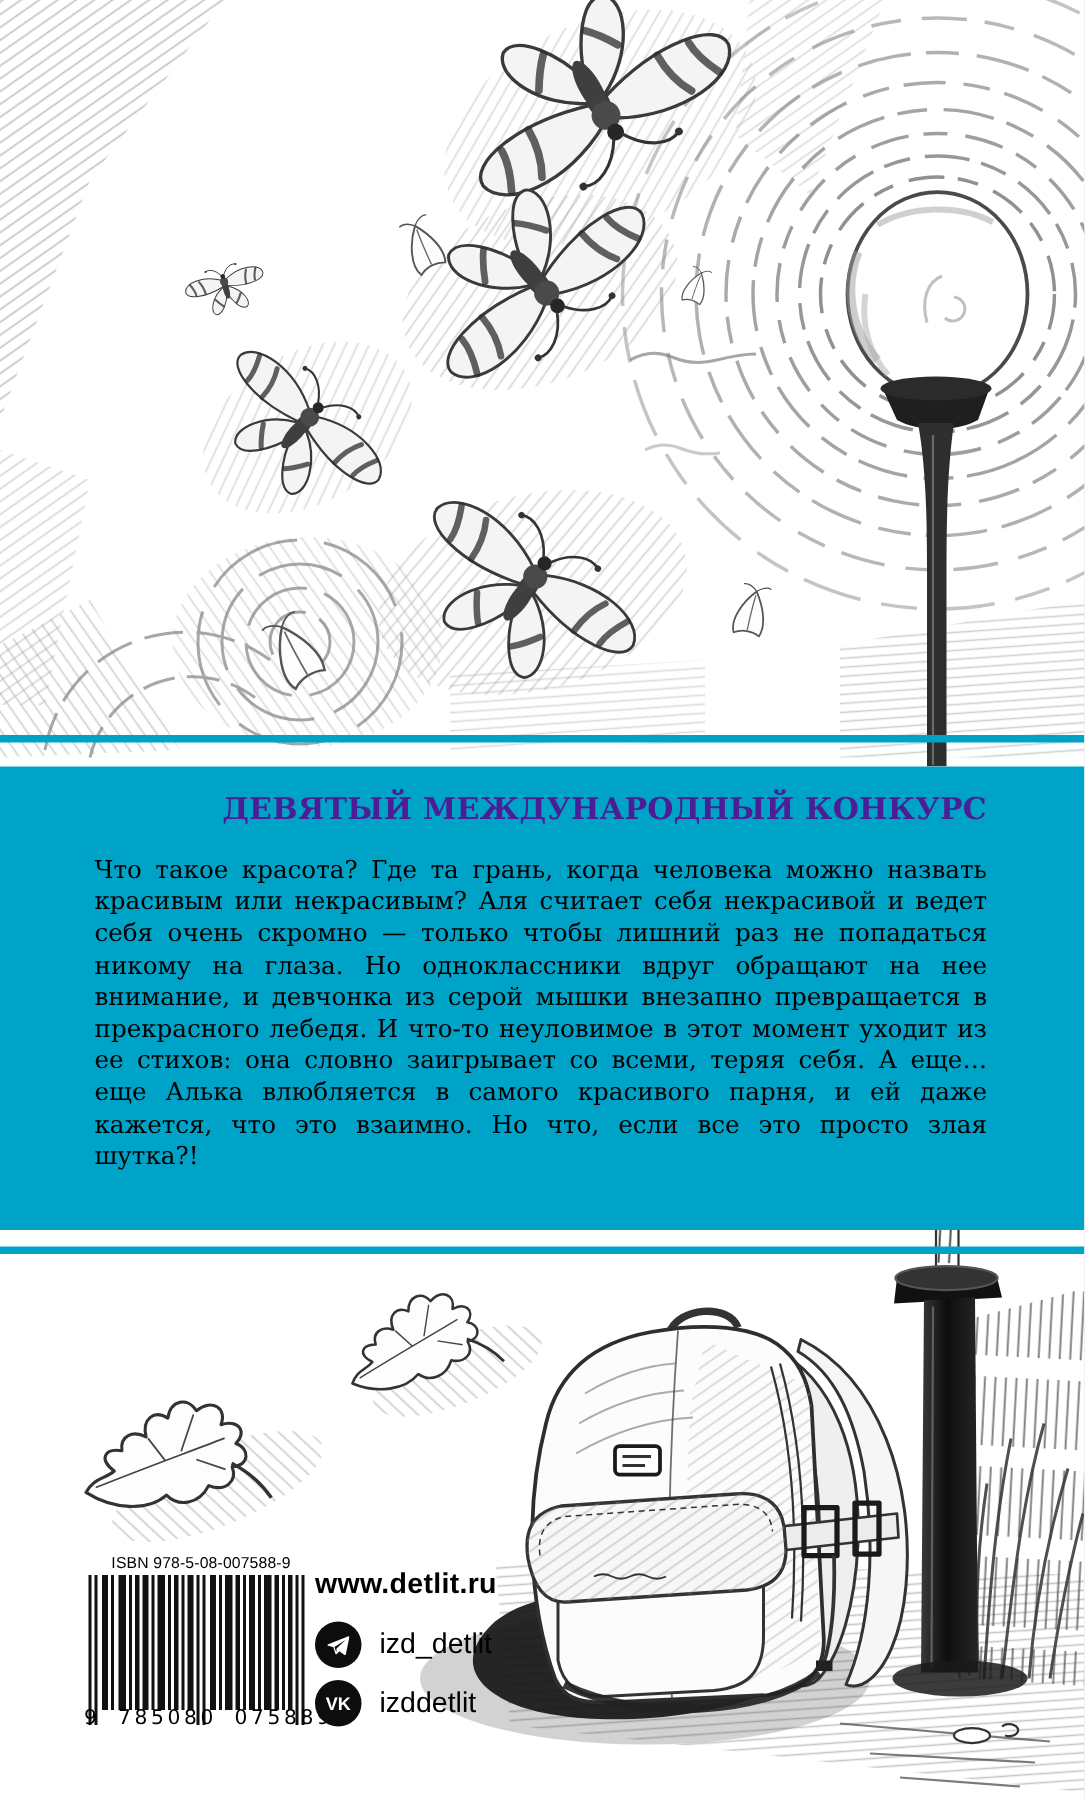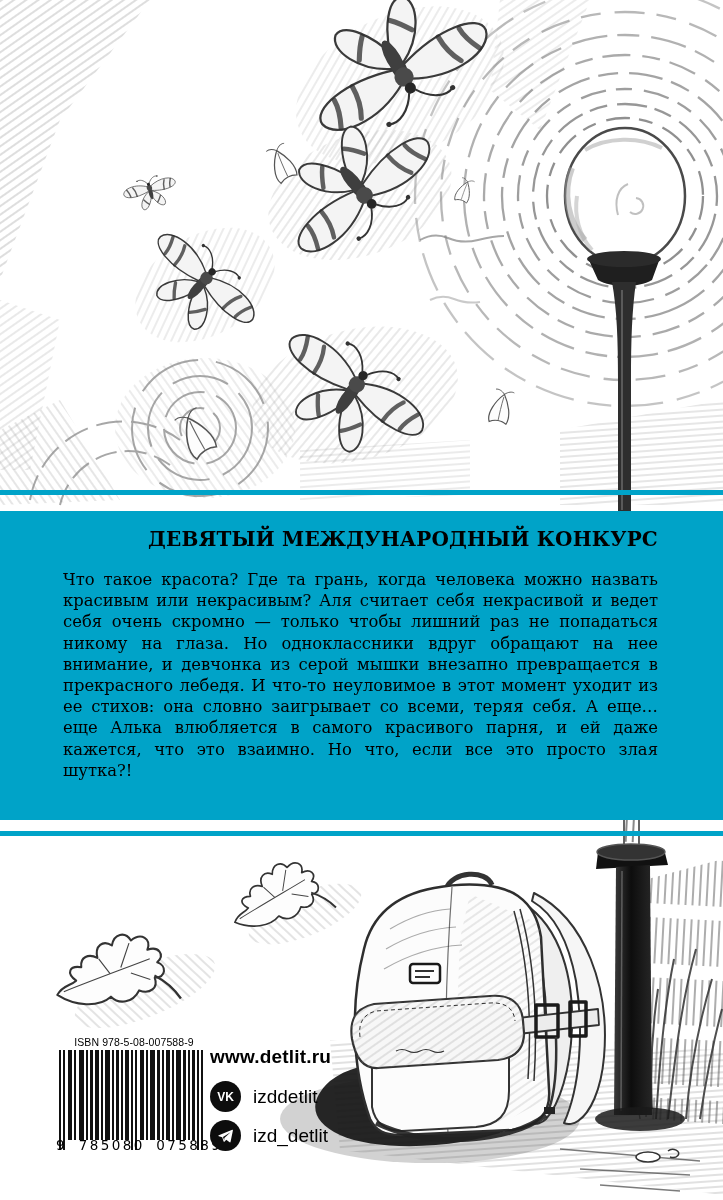--- a/index.html
+++ b/index.html
@@ -20,21 +20,21 @@
   .brk{position:absolute;top:0;bottom:0;width:26px;box-sizing:border-box;}
   .brk-l{left:0;border-left:7px solid var(--accent);border-top:7px solid var(--accent);border-bottom:7px solid var(--accent);}
   .brk-r{right:0;border-right:7px solid var(--accent);border-top:7px solid var(--accent);border-bottom:7px solid var(--accent);}
   .badge-text{position:absolute;left:27px;top:9px;width:130px;font-size:15px;line-height:23.5px;
               color:#1c1c1c;white-space:pre-line;}
   
   .rule{position:absolute;left:0;width:723px;height:5px;background:var(--accent);z-index:5;}
   .rule-top{top:490px;} .rule-bottom{top:831px;}
   .band{position:absolute;left:0;top:511px;width:723px;height:309px;background:var(--accent);
         z-index:4;overflow:hidden;}
-  .band-title{padding:14px 65px 0 63px;text-align:right;color:#000000;font-weight:700;
+  .band-title{padding:14px 65px 0 63px;text-align:right;color:#4c1d95;font-weight:700;
               font-size:20px;line-height:29px;letter-spacing:.2px;}
   .band-body{margin:15px 65px 0 63px;color:#000000;font-size:16.4px;line-height:21.2px;
              text-align:justify;text-align-last:left;}
   
   .barcode-block{position:absolute;left:55px;top:1036px;width:152px;z-index:6;background:#fff;}
   .isbn{font-family:"Liberation Sans",sans-serif;font-size:10.5px;color:#000;
         padding-left:6px;letter-spacing:.1px;white-space:nowrap;text-align:center;}
   .bar-digits{font-family:"DejaVu Sans",sans-serif;font-size:13.5px;color:#000;
               margin-top:-15px;padding-left:1px;letter-spacing:2.4px;word-spacing:5px;
               background:transparent;white-space:nowrap;}
@@ -279,27 +279,27 @@
           <rect x="146" y="2" width="2" height="100"></rect>
       </g>
     </svg>
     <div class="bar-digits">9 785080 075889</div>
   </div>
 
   <div class="links">
     <div class="site">www.detlit.ru</div>
     <div class="soc">
       <span class="circ">
-          <span>VK</span>
-        </span>
-      <span class="handle">izddetlit</span>
-    </div>
-    <div class="soc">
-      <span class="circ">
         <svg width="15" height="14" viewBox="0 0 16 14">
           <path d="M15.2,0.4 L0.9,6.1 c-0.8,0.3 -0.7,0.9 0,1.1 l3.6,1.1 1.4,4.4 c0.2,0.6 0.6,0.7 1,0.3 l1.9,-1.9 3.6,2.6 c0.5,0.3 0.9,0.1 1,-0.5 L15.9,1.2 c0.1,-0.7 -0.2,-1 -0.7,-0.8 Z M5.3,8.1 l8.1,-5.2 -6.6,6.2 -0.2,2.7 Z" fill="#fff"></path>
         </svg>
       </span>
       <span class="handle">izd_detlit</span>
     </div>
+    <div class="soc">
+      <span class="circ">
+          <span>VK</span>
+        </span>
+      <span class="handle">izddetlit</span>
+    </div>
   </div>
 
 </div>
 
 </body></html>

